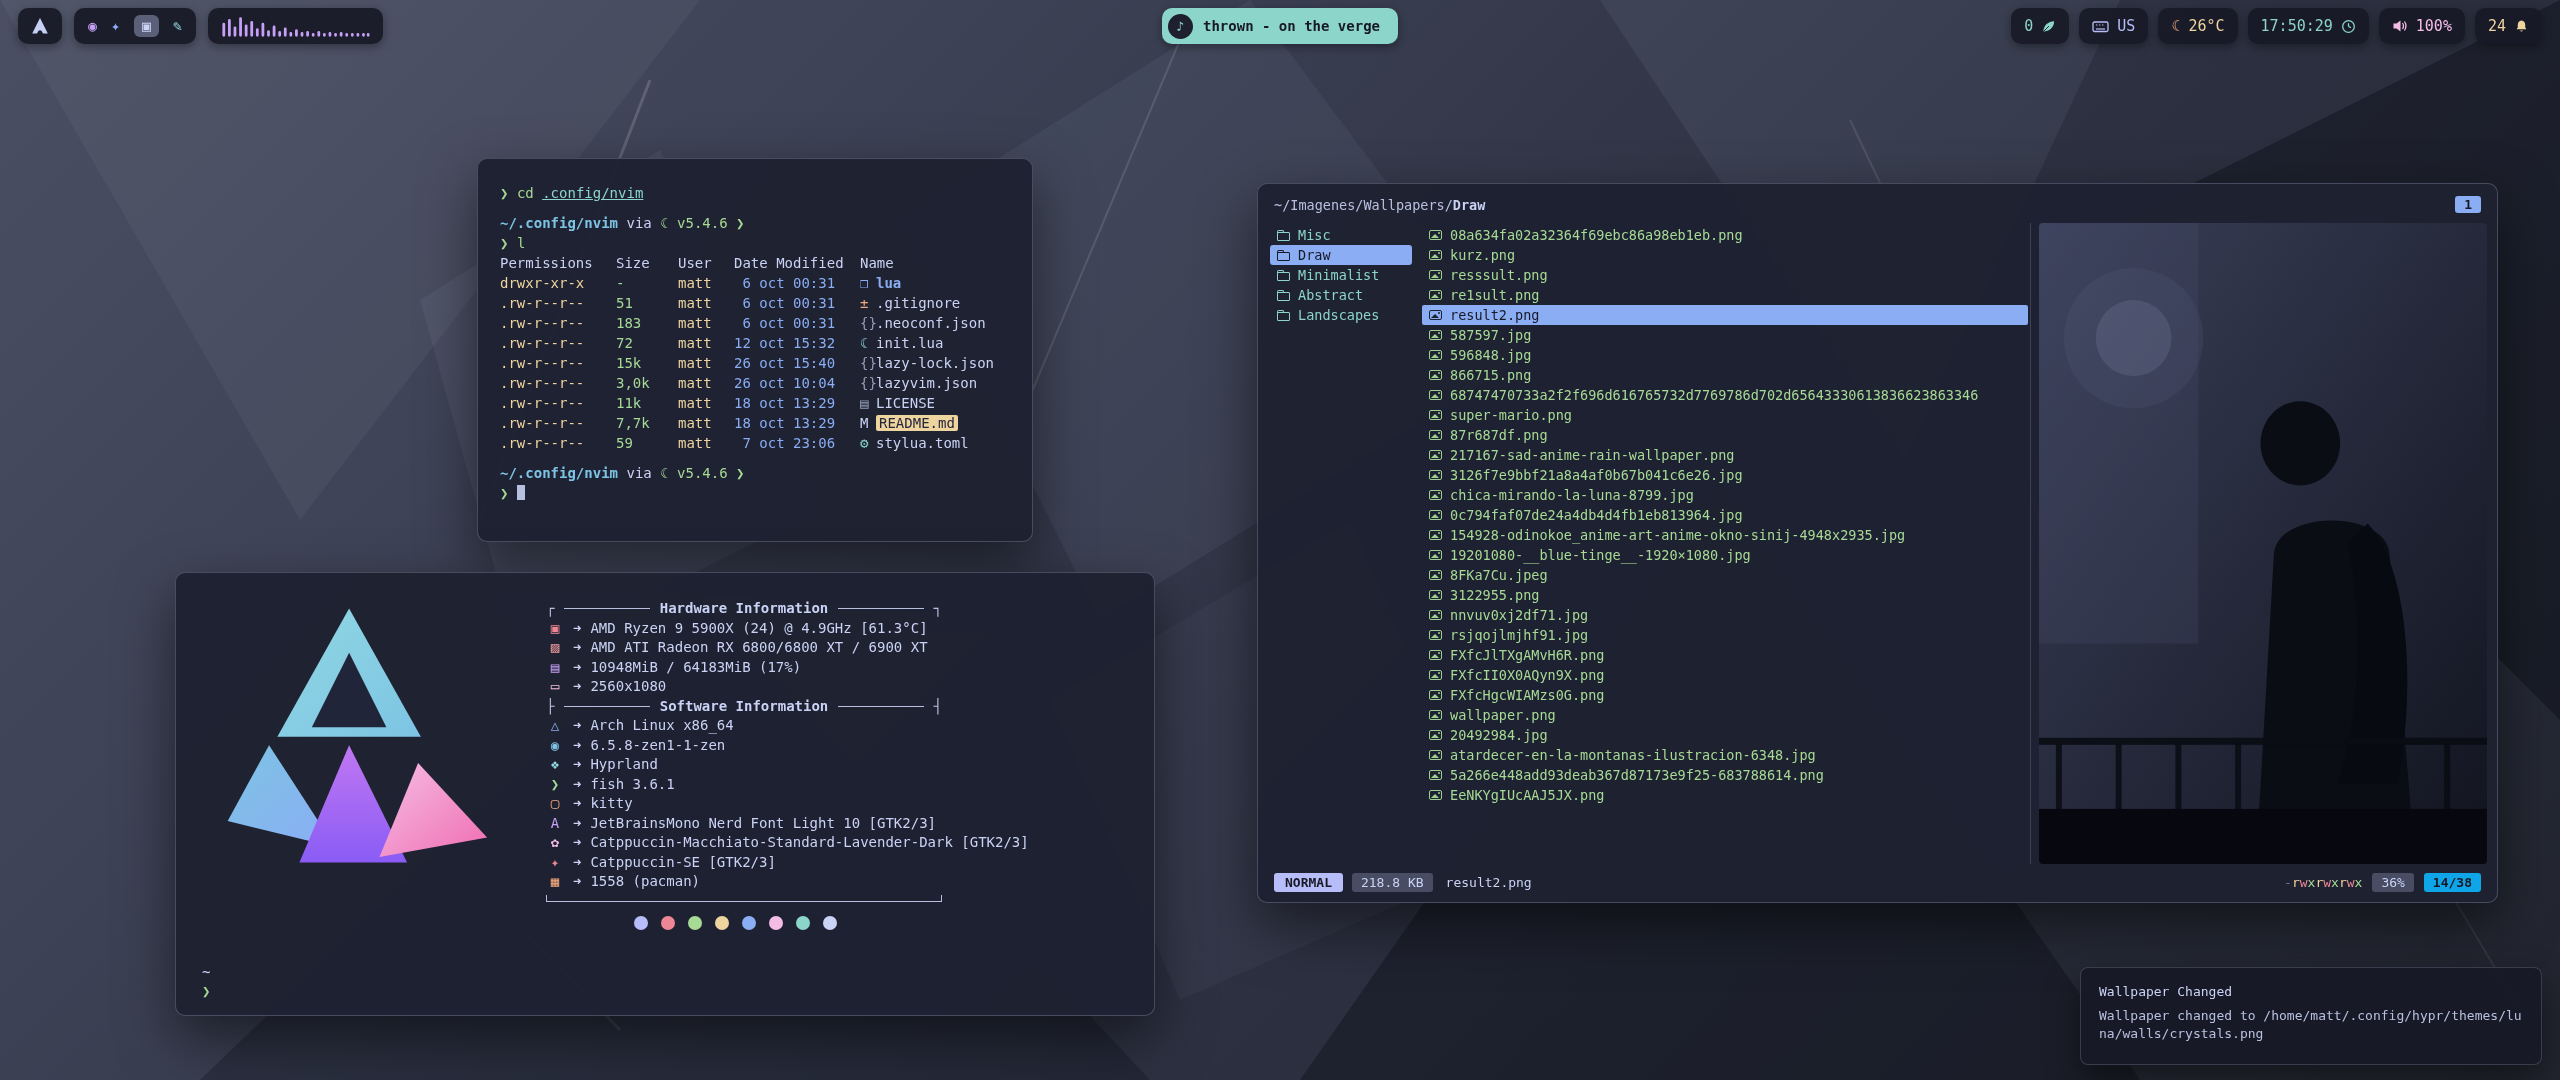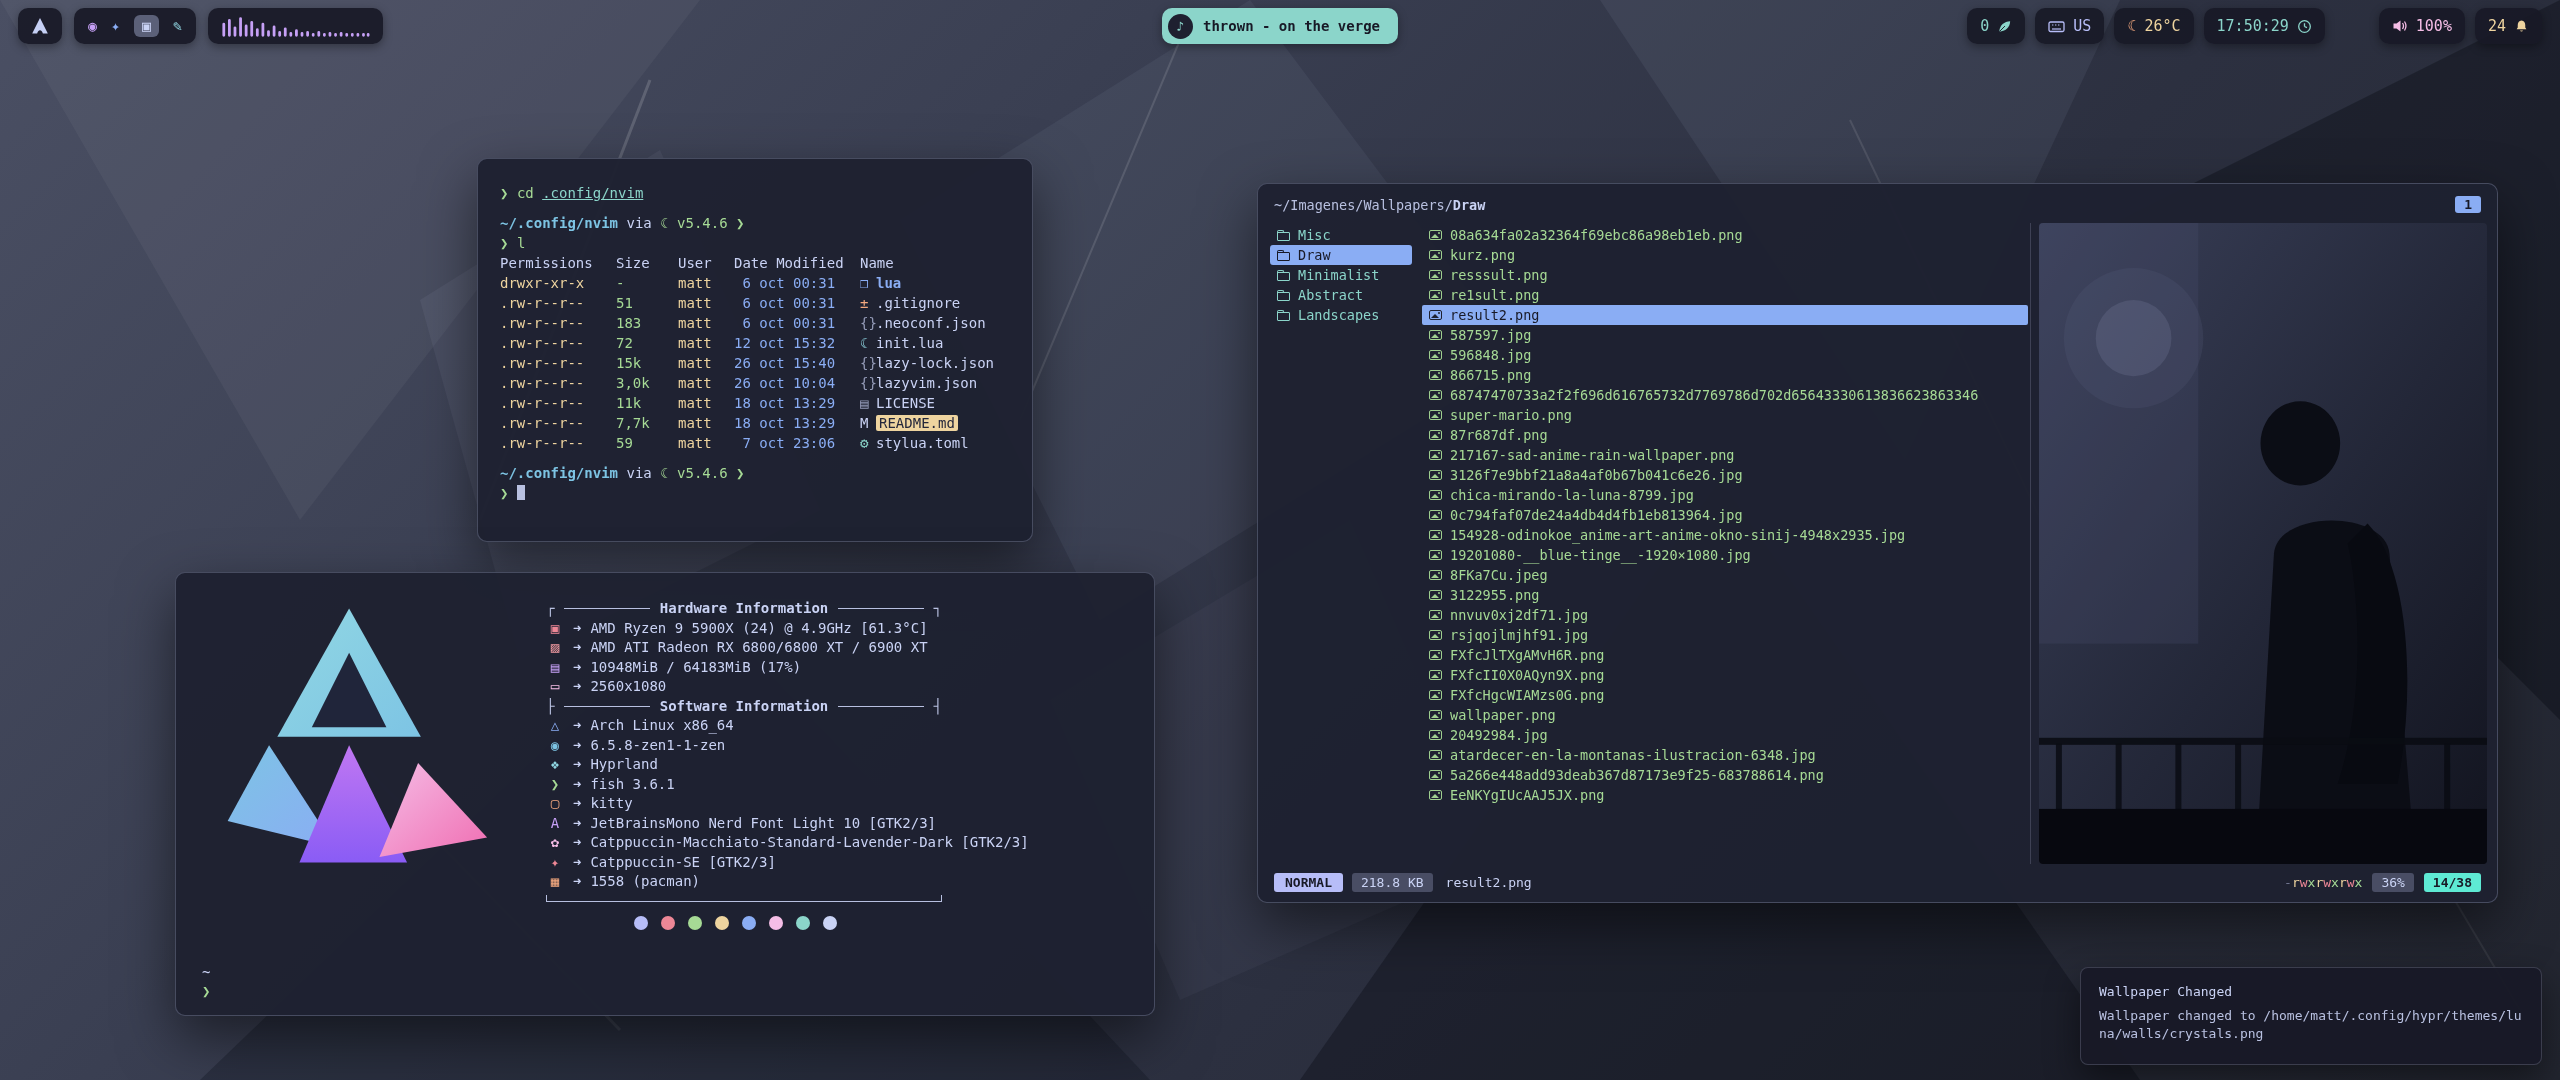--- a/index.html
+++ b/index.html
@@ -30,21 +30,21 @@
   .ql-active { background:#5b6078; color:#cad3f5; border-radius:6px; padding:2px 8px; }
   .viz { width:175px; }
   .music {
     background:#8bd5ca; color:#181926; height:36px; border-radius:10px;
     display:flex; align-items:center; gap:10px; padding:4px 18px 4px 6px;
     font-size:14px; font-weight:bold; box-shadow:0 3px 10px rgba(0,0,0,0.35);
   }
   .disc { width:25px; height:25px; border-radius:50%; background:#1e2030; color:#8bd5ca;
           display:flex; align-items:center; justify-content:center; font-size:13px; font-weight:normal; }
   .c-teal{color:#8bd5ca;} .c-lav{color:#b7bdf8;justify-content:flex-end;} .c-yellow{color:#eed49f;}
-  .c-peach{color:#f5a97f;} .c-pink{color:#f5bde6;margin-left:44px;}
+  .c-peach{color:#f5a97f;} .c-pink{color:#f5bde6;}
 
   
   .window {
     position:absolute; background:rgba(30,33,49,0.97);
     border:1px solid rgba(122,128,156,0.45); border-radius:10px;
     box-shadow:0 22px 55px rgba(0,0,0,0.5);
   }
 
   
   #term { left:477px; top:158px; width:556px; height:384px; padding:24px 22px; font-size:14px; line-height:20px; }
@@ -103,21 +103,21 @@
   .fm-row.selected { background:#8aadf4; color:#181926; }
   .fm-preview { width:448px; flex:none; position:relative; overflow:hidden; border-radius:4px; }
   .fm-preview svg { position:absolute; inset:0; width:100%; height:100%; }
   .fm-status { display:flex; align-items:center; gap:9px; padding:9px 6px 2px; font-size:13px; }
   .badge-mode { background:#b7bdf8; color:#181926; padding:2px 11px; border-radius:3px; font-weight:bold; }
   .badge-size { background:#494d64; color:#cad3f5; padding:2px 9px; border-radius:3px; }
   .fm-file-label { color:#cad3f5; margin-left:4px; }
   .fm-status-right { margin-left:auto; display:flex; align-items:center; gap:10px; }
   .pdim{color:#6e738d;} .pyel{color:#eed49f;} .pred{color:#ed8796;} .pgrn{color:#a6da95;}
   .badge-pct { background:#494d64; color:#cad3f5; padding:2px 9px; border-radius:3px; }
-  .badge-pos { background:#5eead4; color:#181926; padding:2px 9px; border-radius:3px; font-weight:bold; }
+  .badge-pos { background:#0ea5e9; color:#181926; padding:2px 9px; border-radius:3px; font-weight:bold; }
 
   
   .fic { display:inline-block; width:13px; height:10px; border:1px solid currentColor; border-radius:2px;
          margin-right:8px; position:relative; flex:none; opacity:0.95; }
   .fic::after { content:""; position:absolute; left:1px; bottom:1px;
     border-left:4px solid transparent; border-right:4px solid transparent; border-bottom:4px solid currentColor; }
   .fic::before { content:""; position:absolute; right:1px; top:1px; width:2px; height:2px; border-radius:50%; background:currentColor; }
   .dic { display:inline-block; width:13px; height:9px; border:1px solid currentColor; border-radius:1px;
          margin-right:8px; position:relative; top:1px; flex:none; }
   .dic::before { content:""; position:absolute; top:-3px; left:-1px; width:5px; height:2px;

